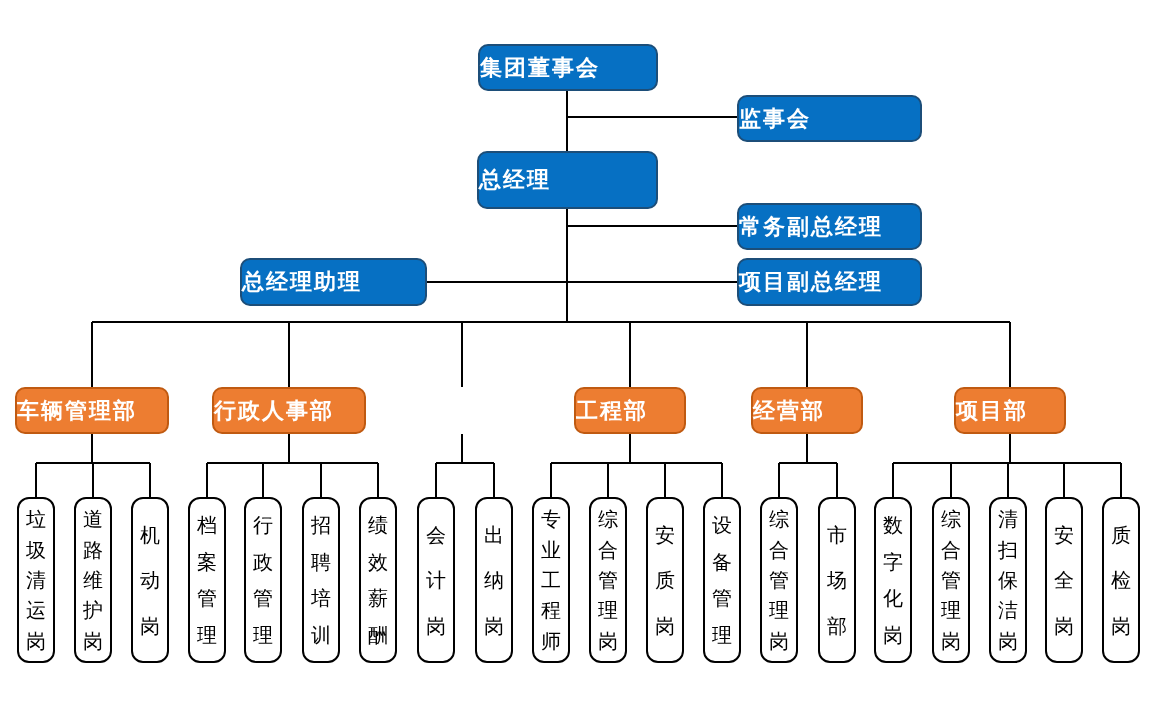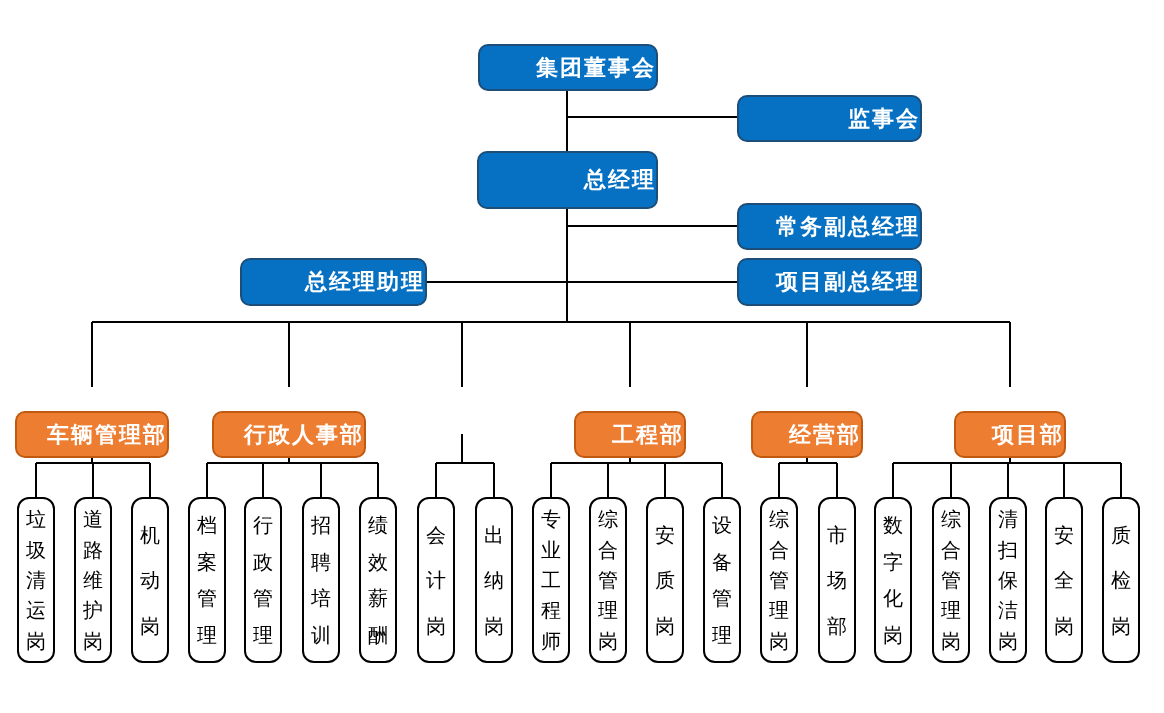--- a/index.html
+++ b/index.html
@@ -19,38 +19,37 @@
   .connectors {
     position: absolute;
     left: 0;
     top: 0;
     pointer-events: none;
   }
   .node {
     position: absolute;
     display: flex;
     align-items: center;
-    justify-content: flex-end;
+    justify-content: flex-start;
     box-sizing: border-box;
     border-radius: 10px;
     color: #ffffff;
     font-size: 22px;
     font-weight: 700;
     letter-spacing: 2px;
     white-space: nowrap;
     z-index: 2;
   }
   .blue {
     background: #0670C3;
     border: 2px solid #1C4E79;
   }
   .orange {
     background: #ED7D31;
     border: 2px solid #C05A11;
-    margin-top: 24px;
   }
   .leaf {
     position: absolute;
     box-sizing: border-box;
     width: 38px;
     height: 166px;
     background: #ffffff;
     border: 2px solid #000000;
     border-radius: 12px;
     z-index: 2;

